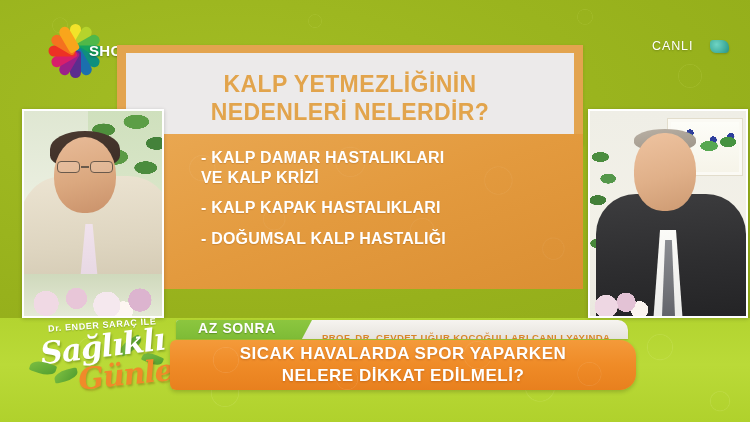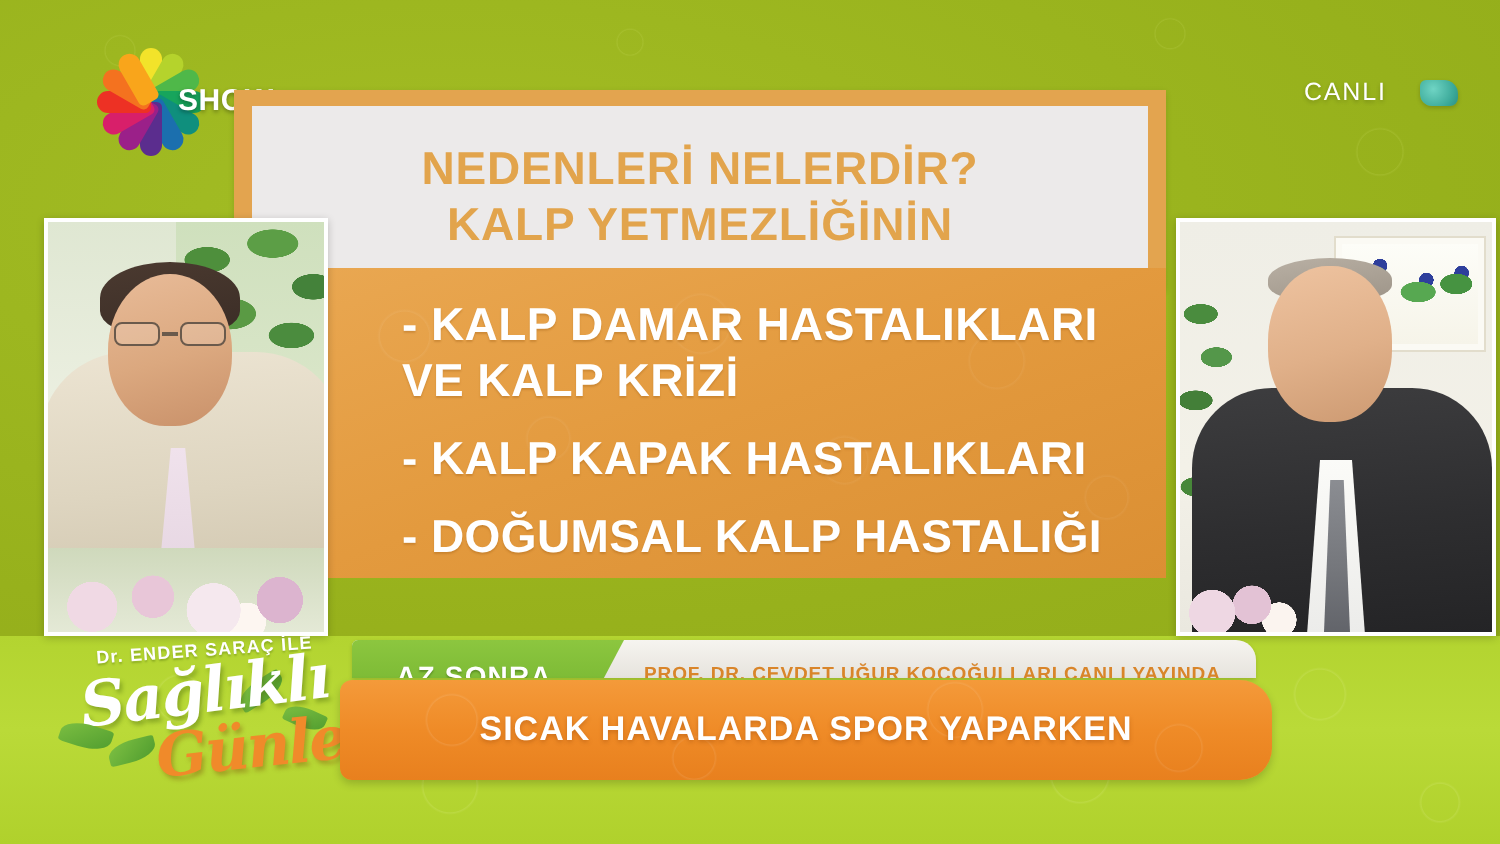--- a/index.html
+++ b/index.html
@@ -131,21 +131,21 @@
       radial-gradient(circle at 10% 22%, transparent 12px, rgba(255,255,255,.12) 12.5px, transparent 13.8px),
       radial-gradient(circle at 27% 55%, transparent 10px, rgba(255,255,255,.1) 10.5px, transparent 11.8px),
       radial-gradient(circle at 45% 18%, transparent 14px, rgba(255,255,255,.1) 14.5px, transparent 15.8px),
       radial-gradient(circle at 62% 62%, transparent 11px, rgba(255,255,255,.1) 11.5px, transparent 12.8px),
       radial-gradient(circle at 80% 30%, transparent 13px, rgba(255,255,255,.1) 13.5px, transparent 14.8px),
       radial-gradient(circle at 93% 74%, transparent 10px, rgba(255,255,255,.1) 10.5px, transparent 11.8px);
     background-repeat:no-repeat;
   }
   .bullet-list { position:relative; padding-left:41px; }
   .bullet-item {
-    color:#ffffff; font-size:23px; font-weight:bold;
+    color:#ffffff; font-size:16px; font-weight:bold;
     letter-spacing:.2px; line-height:1.22;
     margin-bottom:11px; white-space:pre-line;
     text-shadow:0 1px 1px rgba(150,85,15,.3);
   }
 
   
   .vid {
     position:absolute; overflow:hidden;
     border:2px solid #ffffff;
     box-shadow:0 1px 4px rgba(0,0,0,.2);
@@ -313,21 +313,21 @@
     position:absolute; left:176px; top:320px; width:452px; height:19px;
     background:linear-gradient(180deg,#f6f4f0 0%,#e6e3dd 100%);
     border-radius:3px 10px 0 0;
     box-shadow:0 1px 2px rgba(0,0,0,.15);
     overflow:hidden;
   }
   .ticker .chip {
     position:absolute; left:0; top:0; height:36px; width:136px;
     background:linear-gradient(180deg,#8cc63f 0%,#71b22e 100%);
     clip-path:polygon(0 0, 100% 0, 86% 100%, 0 100%);
-    display:flex; align-items:center; justify-content:center;
+    display:flex; align-items:flex-start; justify-content:center;
     padding-right:14px;
   }
   .ticker .chip span {
     color:#ffffff; font-size:14px; font-weight:bold; letter-spacing:.6px;
     text-shadow:0 1px 1px rgba(40,80,10,.4);
   }
   .ticker .name {
     position:absolute; left:146px; top:0; height:34px;
     display:flex; align-items:center;
     color:#d9852a; font-size:9.5px; font-weight:bold; letter-spacing:.45px;
@@ -388,22 +388,22 @@
     <div class="word">SHOW</div>
   </div>
 
   <div class="canli">
     <div class="txt">CANLI</div>
     <div class="mark"></div>
   </div>
 
   <div class="title-card">
     <div class="title-inner">
+      <div class="line">KALP YETMEZLİĞİNİN</div>
       <div class="line">NEDENLERİ NELERDİR?</div>
-      <div class="line">KALP YETMEZLİĞİNİN</div>
     </div>
   </div>
 
   <div class="bullet-panel">
     <div class="bullet-list">
       <div class="bullet-item">- KALP DAMAR HASTALIKLARI
 VE KALP KRİZİ</div>
       <div class="bullet-item">- KALP KAPAK HASTALIKLARI</div>
       <div class="bullet-item">- DOĞUMSAL KALP HASTALIĞI</div>
     </div>
@@ -448,15 +448,16 @@
 
   <div class="ticker">
     <div class="chip">
       <span>AZ SONRA</span>
     </div>
     <div class="name">PROF. DR. CEVDET UĞUR KOÇOĞULLARI CANLI YAYINDA</div>
   </div>
 
   <div class="headline">
     <div class="hl">SICAK HAVALARDA SPOR YAPARKEN</div>
+    <div class="hl">NELERE DİKKAT EDİLMELİ?</div>
   </div>
 
 </div>
 
 </body></html>

